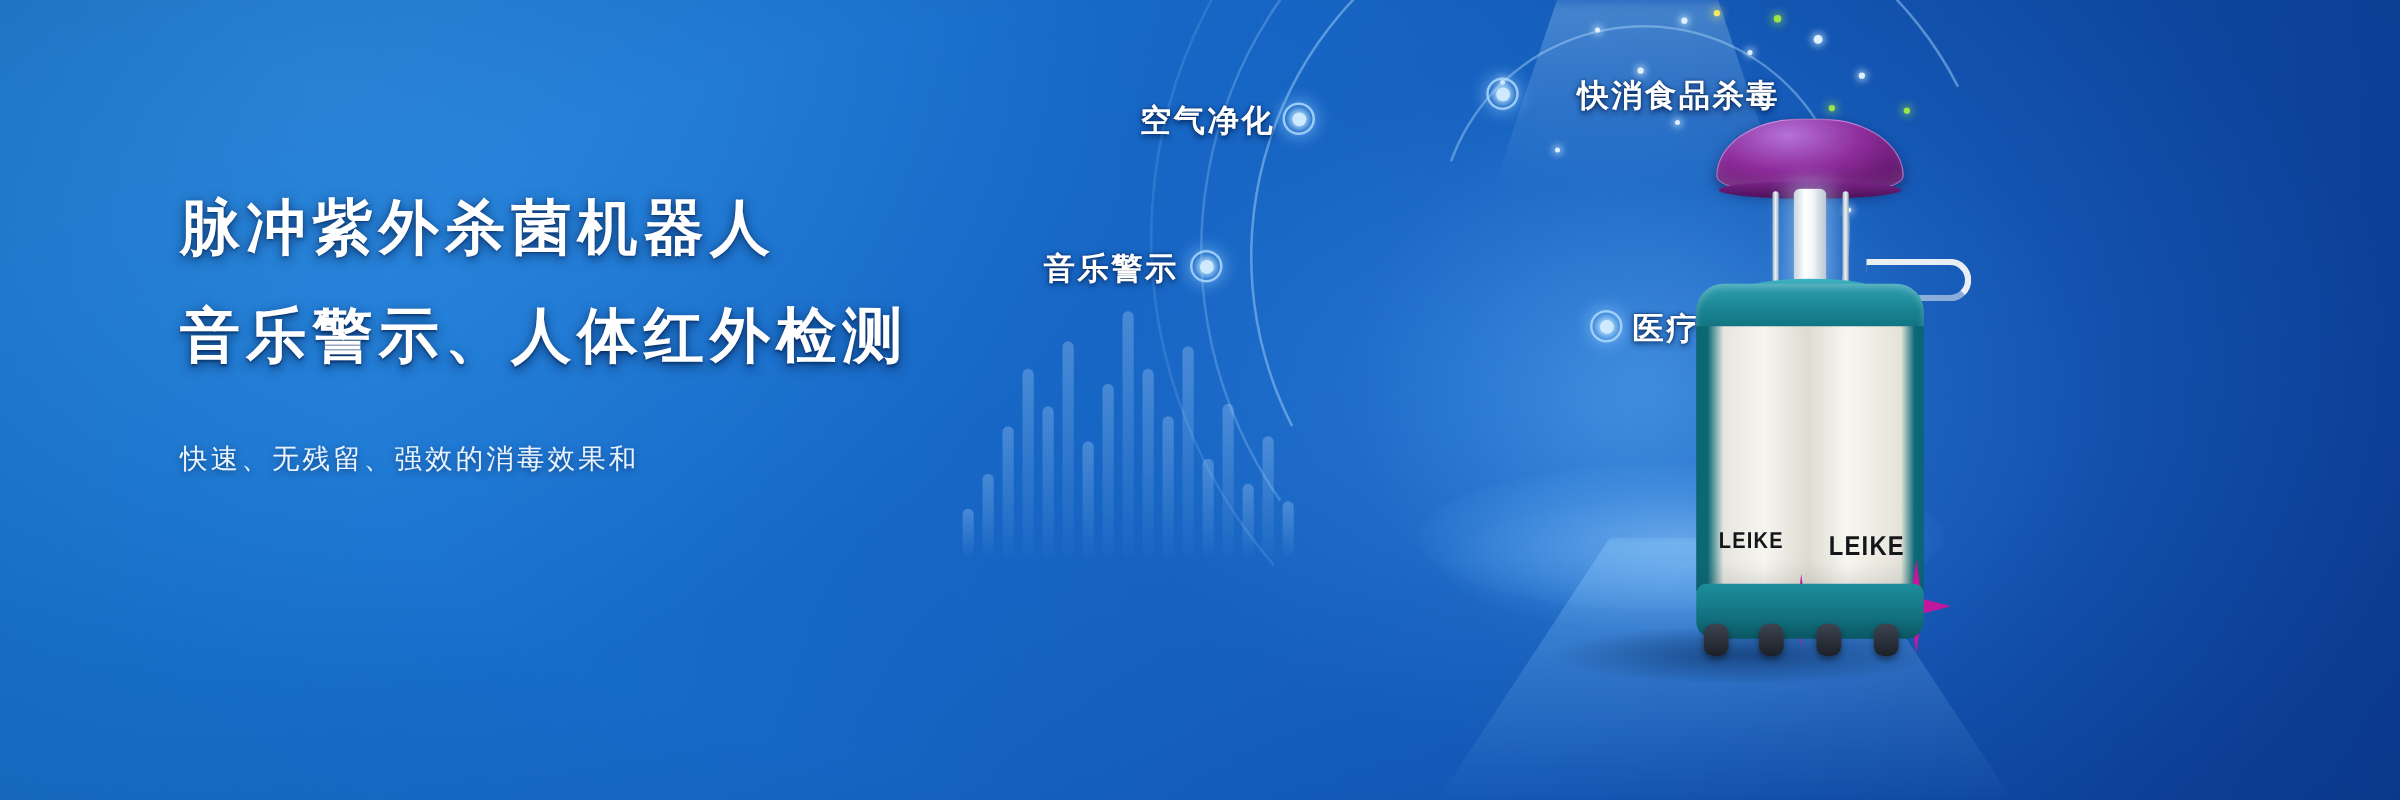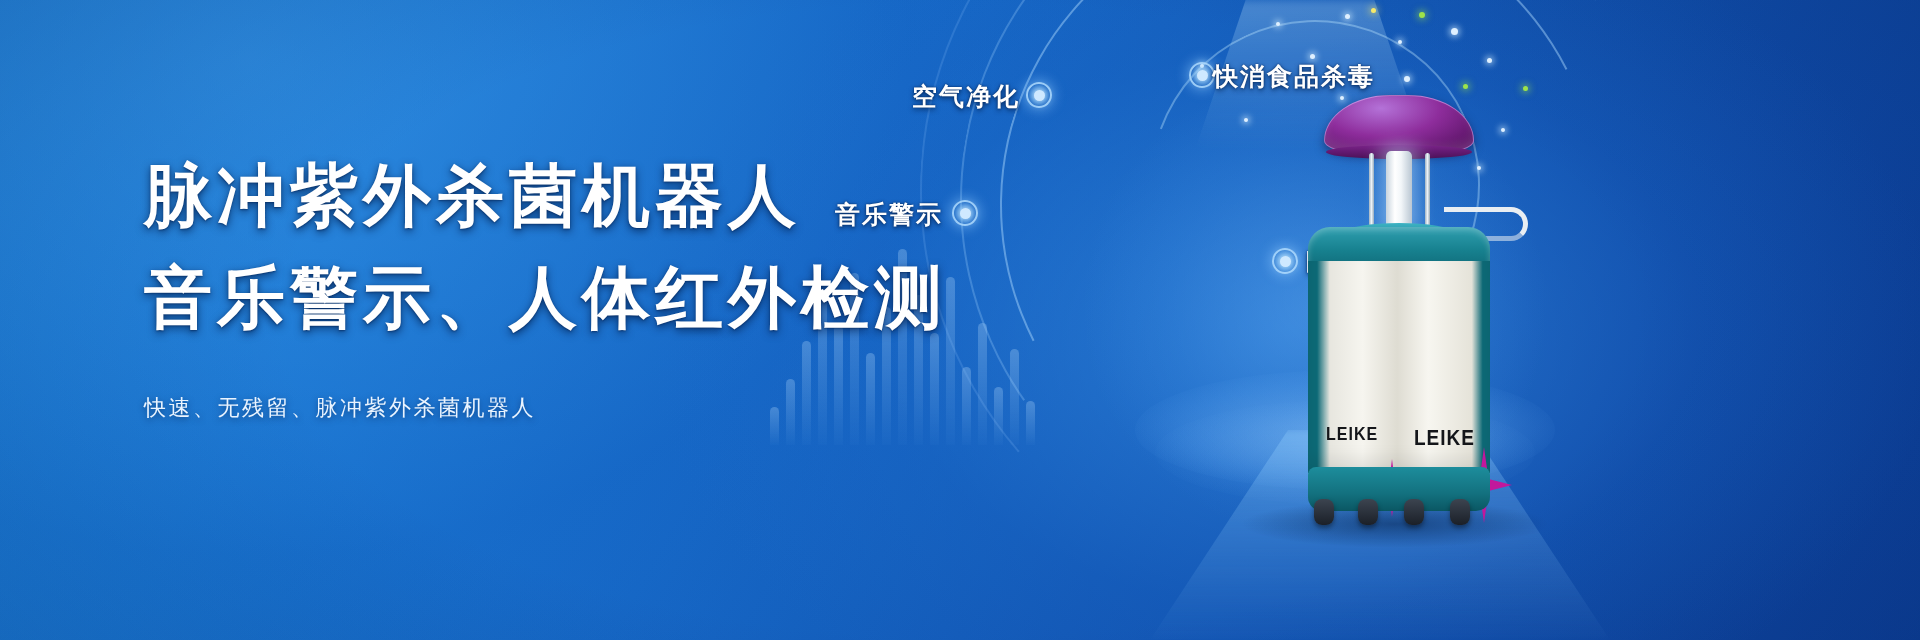--- a/index.html
+++ b/index.html
@@ -75,36 +75,36 @@
   .callout {
     position:absolute; color:#ffffff; font-size:25px; font-weight:bold; letter-spacing:2px;
     font-family:"DejaVu Sans", sans-serif;
     text-shadow:0 2px 5px rgba(3,35,85,.85), 0 0 2px rgba(3,35,85,.9);
     white-space:nowrap;
   }
 
   
   .copy { position:absolute; left:144px; top:152px; }
   .title-1, .title-2 {
-    color:#ffffff; font-weight:bold; font-size:68px; letter-spacing:5px; line-height:1.28;
+    color:#ffffff; font-weight:bold; font-size:48px; letter-spacing:5px; line-height:1.28;
     font-family:"DejaVu Serif", serif;
     text-shadow:0 3px 9px rgba(3,32,80,.75), 0 1px 2px rgba(3,32,80,.6);
     white-space:nowrap;
   }
-  .title-2 { margin-top:15px; }
+  .title-2 { margin-top:26px; }
   .sub { margin-top:44px; }
   .sub-line {
     color:#eaf4ff; font-size:22px; letter-spacing:2.5px; line-height:2.1;
     font-family:"DejaVu Serif", serif;
     text-shadow:0 2px 6px rgba(3,32,80,.6);
     white-space:nowrap;
   }
 
   
-  .device { position:absolute; left:1268px; top:95px; width:260px; height:420px; }
+  .device { position:absolute; left:1317px; top:95px; width:260px; height:420px; }
 
   .dome {
     position:absolute; left:56px; top:0; width:150px; height:58px;
     border-radius:75px 75px 42px 42px / 52px 52px 14px 14px;
     background:radial-gradient(ellipse at 38% 22%, #b472d8 0%, #8e2d9c 45%, #5d1468 85%);
     box-shadow:0 4px 10px rgba(20,10,50,.5), inset 0 -6px 10px rgba(255,255,255,.12);
     border:1px solid rgba(225,180,245,.55);
   }
   .dome-rim {
     position:absolute; left:58px; top:50px; width:146px; height:14px; border-radius:50%;
@@ -227,29 +227,29 @@
     <div class="dot green" style="left:1523px;top:86px;width:5px;height:5px;"></div>
     <div class="dot" style="left:1200px;top:64px;width:4px;height:4px;"></div>
   </div>
 
   <div class="node" style="left:1026px;top:82px;"></div>
   <div class="node" style="left:1189px;top:62px;"></div>
   <div class="node" style="left:952px;top:200px;"></div>
   <div class="node" style="left:1272px;top:248px;"></div>
 
   <div class="callout" style="left:912px;top:80px;">空气净化</div>
-  <div class="callout" style="left:1213px;top:60px;">快消食品杀毒</div>
+  <div class="callout" style="left:1262px;top:60px;">快消食品杀毒</div>
   <div class="callout" style="left:835px;top:198px;">音乐警示</div>
   <div class="callout" style="left:1306px;top:246px;">医疗器械消毒</div>
 
   <div class="copy">
     <div class="title-1">脉冲紫外杀菌机器人</div>
     <div class="title-2">音乐警示、人体红外检测</div>
     <div class="sub">
-      <div class="sub-line">快速、无残留、脉冲紫外杀菌机器人</div>
+      <div class="sub-line">快速、无残留、强效的消毒效果和</div>
     </div>
   </div>
 
   <div class="shadow"></div>
   <div class="device">
     <div class="dome"></div>
     <div class="dome-rim"></div>
     <div class="lamp-rod l"></div>
     <div class="lamp-rod r"></div>
     <div class="lamp-tube"></div>

